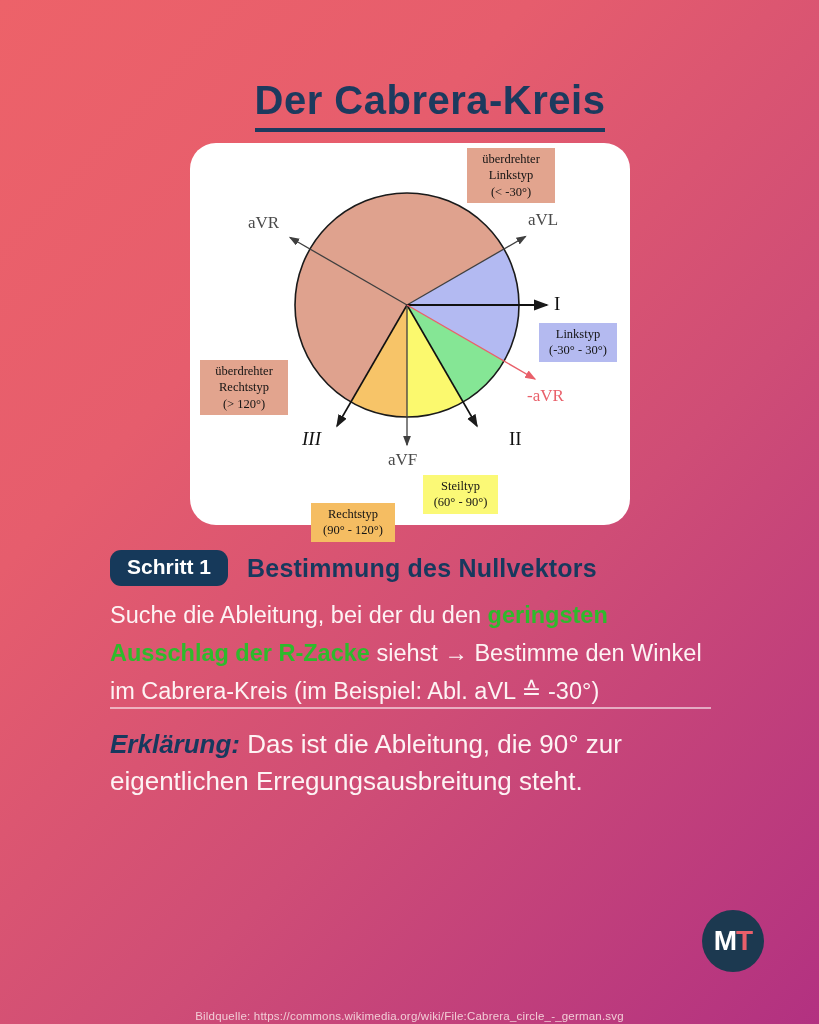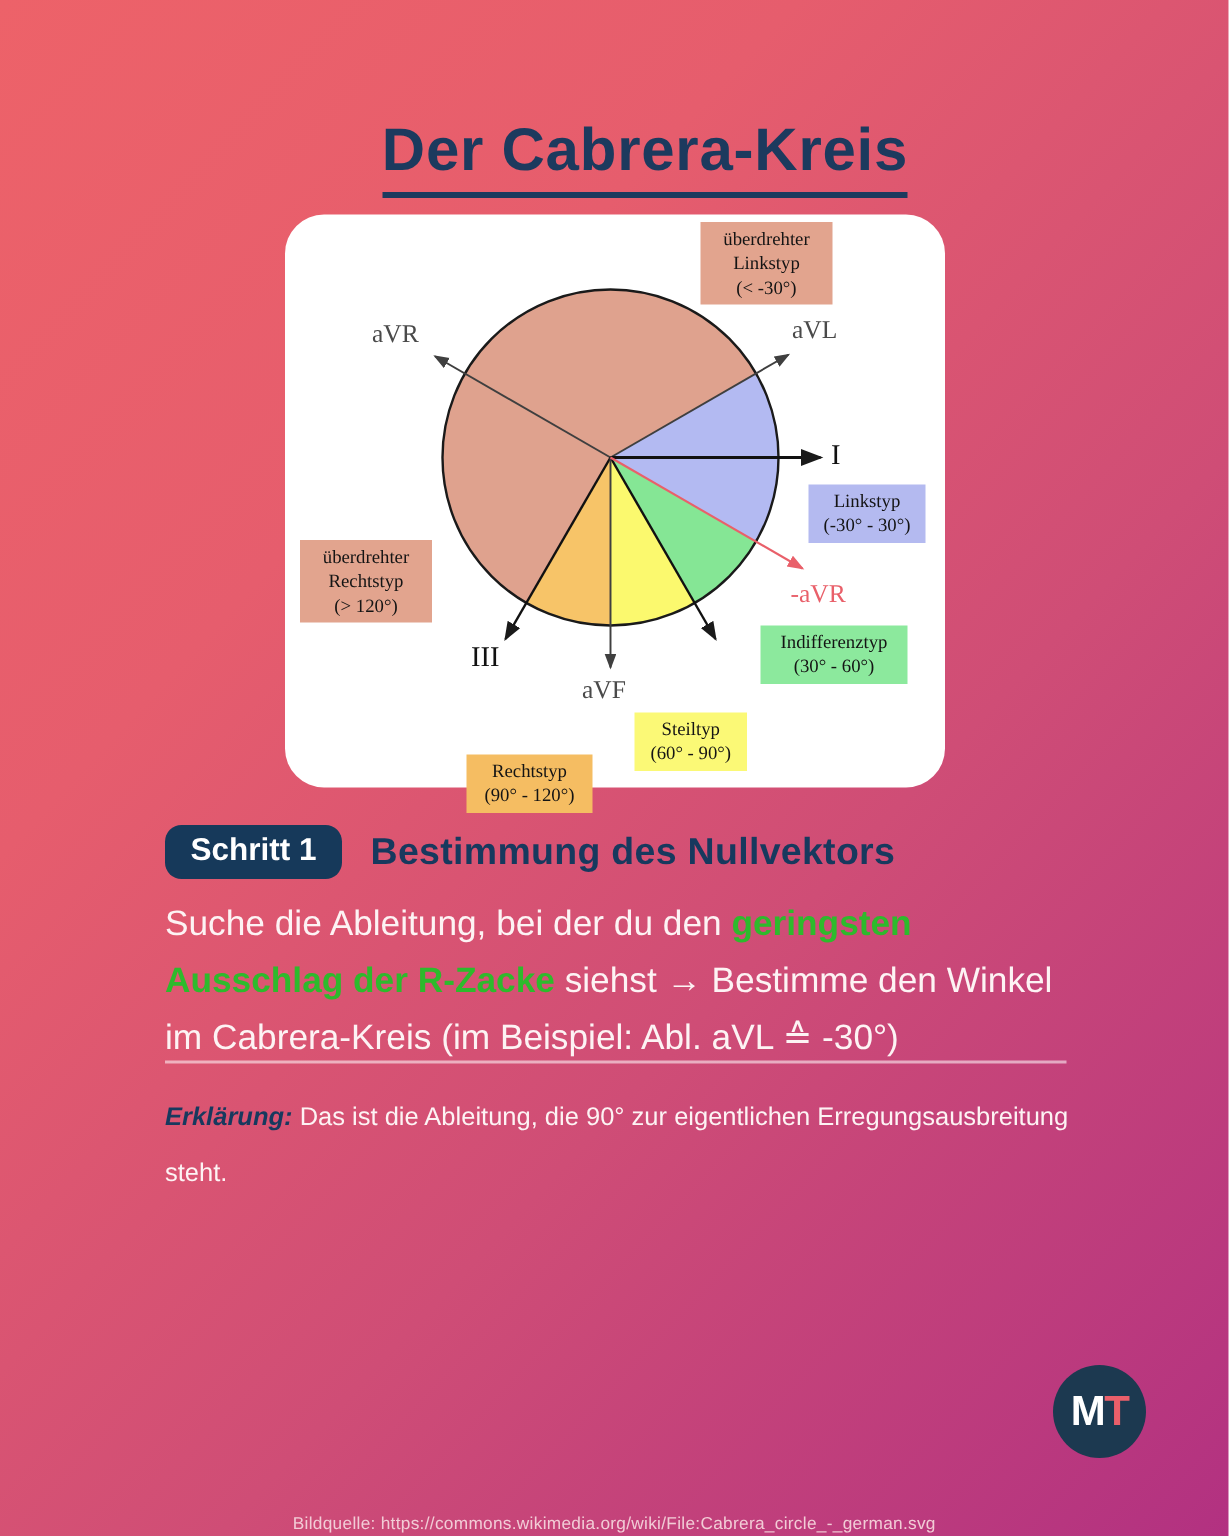--- a/index.html
+++ b/index.html
@@ -45,21 +45,21 @@
     position:absolute;left:110px;top:596px;width:612px;
     color:#fdf3f4;font-size:23.5px;line-height:38px;font-weight:500;
   }
   .hl{color:#2eba2c;font-weight:700;}
   .divider{
     position:absolute;left:110px;top:707px;width:601px;height:0;
     border-top:2px solid rgba(255,255,255,0.55);
   }
   .expl{
     position:absolute;left:110px;top:726px;width:612px;
-    color:#fdf3f4;font-size:17px;line-height:37px;font-weight:500;
+    color:#fdf3f4;font-size:26px;line-height:37px;font-weight:500;
   }
   .expl .expl-label{color:#17395e;font-weight:800;font-style:italic;}
   .logo{
     position:absolute;left:702px;top:910px;width:62px;height:62px;border-radius:50%;
     background:#1c3950;display:flex;align-items:center;justify-content:center;
     font-size:28px;font-weight:800;letter-spacing:-1px;
   }
   .logo .m{color:#ffffff;}
   .logo .t{color:#ea5f6a;}
   .credit{
@@ -105,34 +105,30 @@
       <line x1="217" y1="162" x2="147" y2="283" stroke="#111111" stroke-width="1.6" marker-end="url(#arr-black)"></line>
       <line x1="217" y1="162" x2="217" y2="302" stroke="#3f3f3f" stroke-width="1.3" marker-end="url(#arr-gray)"></line>
       <line x1="217" y1="162" x2="345" y2="236" stroke="#e9606a" stroke-width="1.4" marker-end="url(#arr-red)"></line>
     </svg>
 
     <div class="axis-label" style="left:58px;top:70px;">aVR</div>
     <div class="axis-label" style="left:338px;top:67px;">aVL</div>
     <div class="axis-label lead" style="left:364px;top:150px;">I</div>
     <div class="axis-label neg" style="left:337px;top:227px;">-aVR</div>
     <div class="axis-label lead" style="left:279px;top:285px;margin-left:40px;">II</div>
-    <div class="axis-label lead" style="left:124px;top:285px;">III</div>
+    <div class="axis-label lead" style="left:112px;top:285px;font-style:italic;">III</div>
     <div class="axis-label" style="left:198px;top:307px;">aVF</div>
 
     <div class="zone-box" style="left:277px;top:5px;width:88px;background:#e2a48e;">
       <span>überdrehter Linkstyp</span><br>
       <span>(&lt; -30°)</span>
     </div>
     <div class="zone-box" style="left:349px;top:180px;width:78px;background:#b4baf0;">
       <span>Linkstyp</span><br>
       <span>(-30° - 30°)</span>
-    </div>
-    <div class="zone-box" style="left:317px;top:274px;width:98px;background:#8ce99d;">
-      <span>Indifferenztyp</span><br>
-      <span>(30° - 60°)</span>
     </div>
     <div class="zone-box" style="left:233px;top:332px;width:75px;background:#fbf976;">
       <span>Steiltyp</span><br>
       <span>(60° - 90°)</span>
     </div>
     <div class="zone-box" style="left:121px;top:332px;width:84px;background:#f5bd62;margin-top:28px;">
       <span>Rechtstyp</span><br>
       <span>(90° - 120°)</span>
     </div>
     <div class="zone-box" style="left:10px;top:217px;width:88px;background:#e2a48e;">

